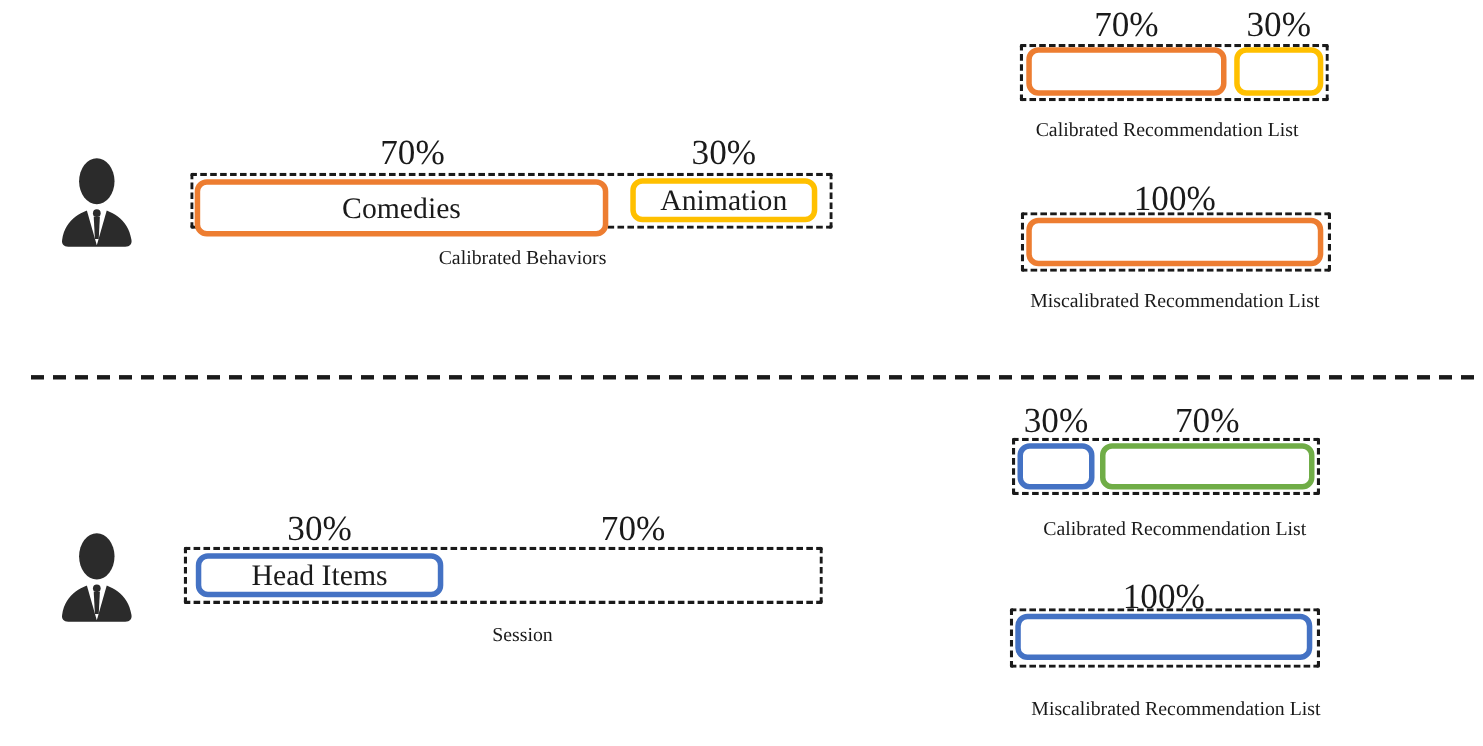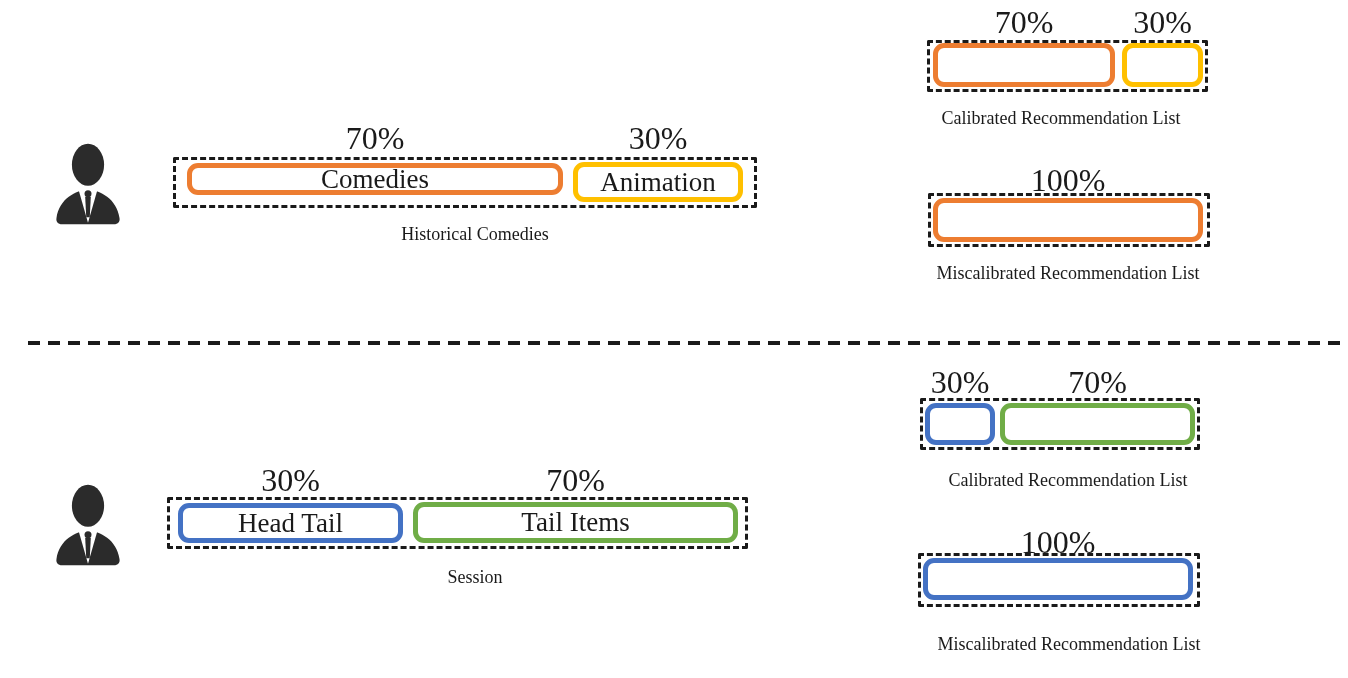--- a/index.html
+++ b/index.html
@@ -54,28 +54,28 @@
     <path d="M50,66 C67,68 91,79 95,107 C96,112 93,116 87,116 L13,116 C7,116 4,112 5,107 C9,79 33,68 50,66 Z" fill="#2b2b2b"></path>
     <path d="M36,65 L64,65 L50,114 Z" fill="#ffffff"></path>
     <circle cx="50" cy="72.5" r="5" fill="#2b2b2b"></circle>
     <path d="M46,77 L54,77 L52.5,106 L47.5,106 Z" fill="#2b2b2b"></path>
   </svg>
 
   <div class="abs pct" style="left:187px;top:120px;width:376px;">70%</div>
   <div class="abs pct" style="left:573px;top:120px;width:170px;">30%</div>
 
   <div class="abs dashbox" style="left:173px;top:157px;width:584px;height:51px;"></div>
-  <div class="abs itembox orange" style="left:187px;top:163px;width:376px;height:32px;">
+  <div class="abs itembox orange" style="left:177px;top:163px;width:376px;height:52px;">
     <span>Comedies</span>
   </div>
   <div class="abs itembox yellow" style="left:573px;top:162px;width:170px;height:40px;">
     <span>Animation</span>
   </div>
 
-  <div class="abs cap" style="left:270px;top:224px;width:410px;">Historical Comedies</div>
+  <div class="abs cap" style="left:270px;top:224px;width:410px;">Calibrated Behaviors</div>
 
   <div class="abs pct" style="left:933px;top:4px;width:182px;">70%</div>
   <div class="abs pct" style="left:1122px;top:4px;width:81px;">30%</div>
 
   <div class="abs dashbox" style="left:927px;top:40px;width:281px;height:52px;"></div>
   <div class="abs itembox orange" style="left:933px;top:43px;width:182px;height:44px;"></div>
   <div class="abs itembox yellow" style="left:1122px;top:43px;width:81px;height:44px;"></div>
 
   <div class="abs cap" style="left:861px;top:108px;width:400px;">Calibrated Recommendation List</div>
 
@@ -94,24 +94,21 @@
     <path d="M36,65 L64,65 L50,114 Z" fill="#ffffff"></path>
     <circle cx="50" cy="72.5" r="5" fill="#2b2b2b"></circle>
     <path d="M46,77 L54,77 L52.5,106 L47.5,106 Z" fill="#2b2b2b"></path>
   </svg>
 
   <div class="abs pct" style="left:178px;top:462px;width:225px;">30%</div>
   <div class="abs pct" style="left:413px;top:462px;width:325px;">70%</div>
 
   <div class="abs dashbox" style="left:167px;top:497px;width:581px;height:52px;"></div>
   <div class="abs itembox blue" style="left:178px;top:503px;width:225px;height:40px;">
-    <span>Head Tail</span>
-  </div>
-  <div class="abs itembox green" style="left:413px;top:502px;width:325px;height:41px;">
-    <span>Tail Items</span>
+    <span>Head Items</span>
   </div>
 
   <div class="abs cap" style="left:325px;top:567px;width:300px;">Session</div>
 
   <div class="abs pct" style="left:925px;top:364px;width:70px;">30%</div>
   <div class="abs pct" style="left:1000px;top:364px;width:195px;">70%</div>
 
   <div class="abs dashbox" style="left:920px;top:398px;width:280px;height:52px;"></div>
   <div class="abs itembox blue" style="left:925px;top:403px;width:70px;height:42px;"></div>
   <div class="abs itembox green" style="left:1000px;top:403px;width:195px;height:42px;"></div>

